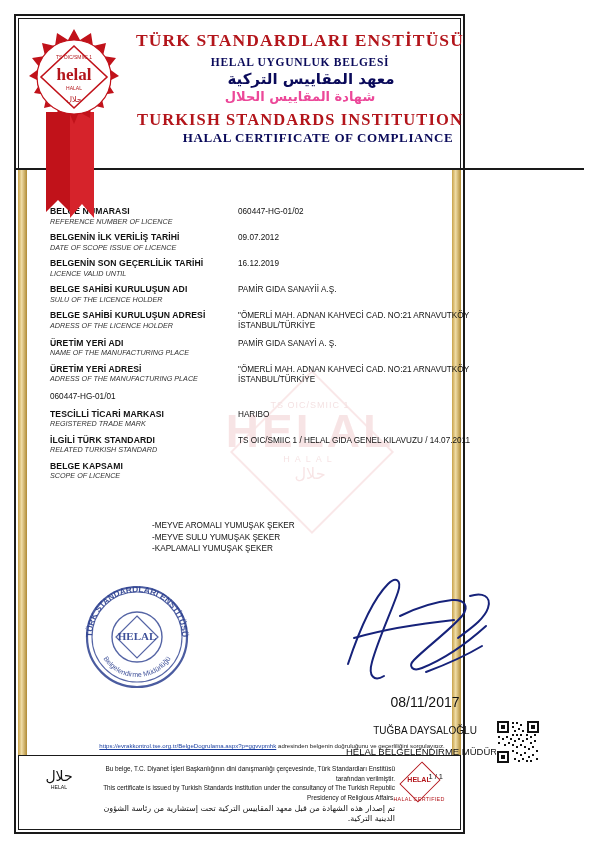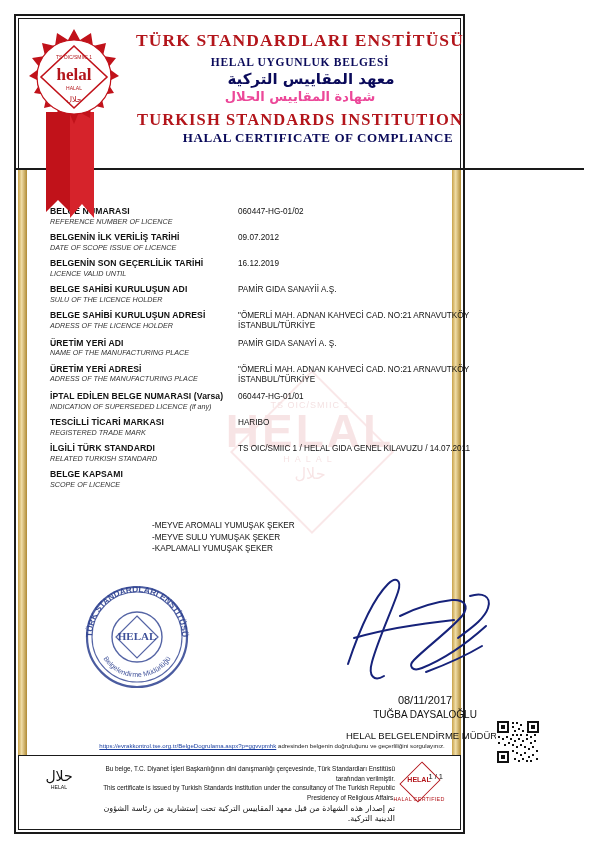--- a/index.html
+++ b/index.html
@@ -251,24 +251,24 @@
   
   .signoff {
     position: absolute;
     left: 300px;
     top: 694px;
     width: 250px;
     text-align: center;
     z-index: 3;
   }
   .signoff .date {
-    font-size: 11px;
-    font-family: "Liberation Sans", sans-serif;
-    color: #111;
-    margin-bottom: 3px;
+    font-size: 14px;
+    font-family: "Liberation Sans", sans-serif;
+    color: #111;
+    margin-bottom: 15px;
   }
   .signoff .nm {
     font-size: 10px;
     font-family: "Liberation Sans", sans-serif;
     color: #111;
     margin-bottom: 10px;
   }
   .signoff .ttl {
     font-size: 9.5px;
     font-family: "Liberation Sans", sans-serif;
@@ -510,24 +510,20 @@
         <div class="tr">ÜRETİM YERİ ADRESİ</div>
         <div class="en">ADRESS OF THE MANUFACTURING PLACE</div>
       </div>
       <div class="fv">
         <span>"ÖMERLİ MAH. ADNAN KAHVECİ CAD. NO:21 ARNAVUTKÖY</span>
         <span class="l2">İSTANBUL/TÜRKİYE</span>
       </div>
     </div>
 
     <div class="frow">
-      <div class="fl">
-        <div class="tr">İPTAL EDİLEN BELGE NUMARASI (Varsa)</div>
-        <div class="en">INDICATION OF SUPERSEDED LICENCE (if any)</div>
-      </div>
       <div class="fv">
         <span>060447-HG-01/01</span>
         <span class="l2"></span>
       </div>
     </div>
 
     <div class="frow">
       <div class="fl">
         <div class="tr">TESCİLLİ TİCARİ MARKASI</div>
         <div class="en">REGISTERED TRADE MARK</div>

